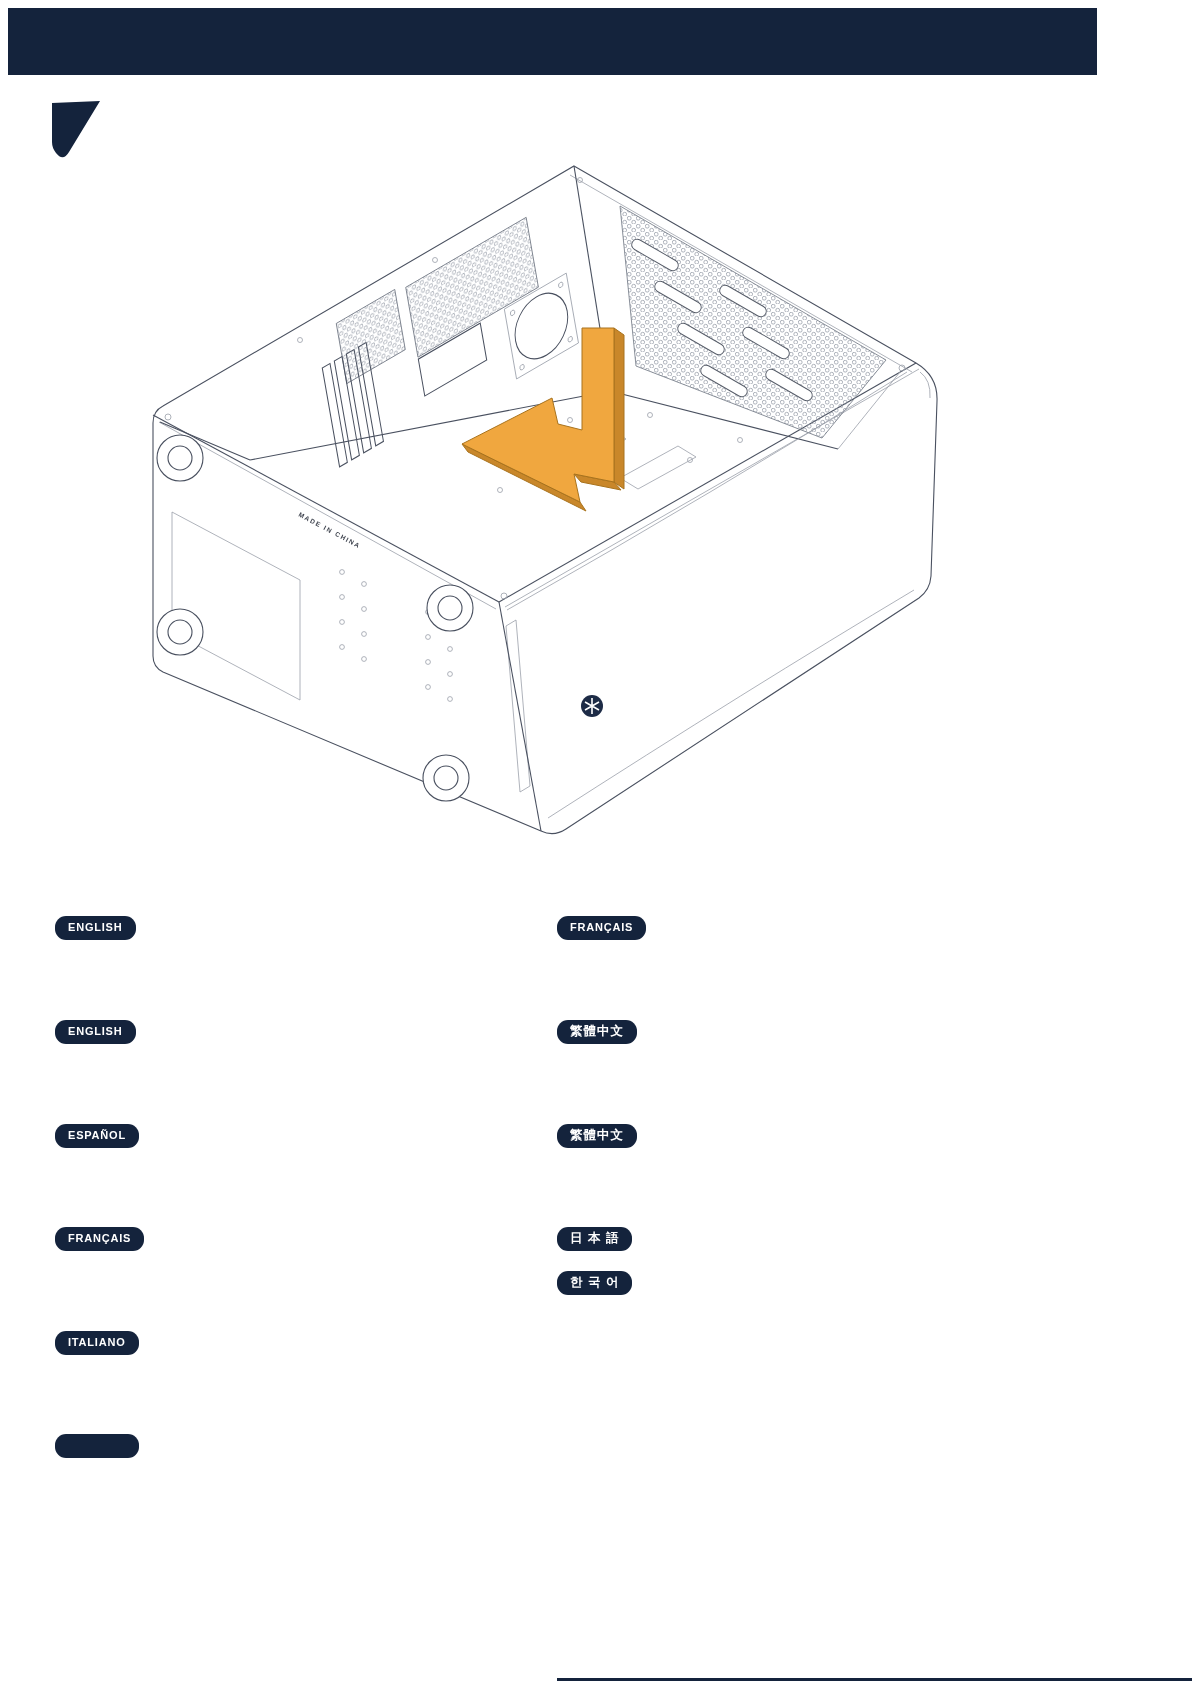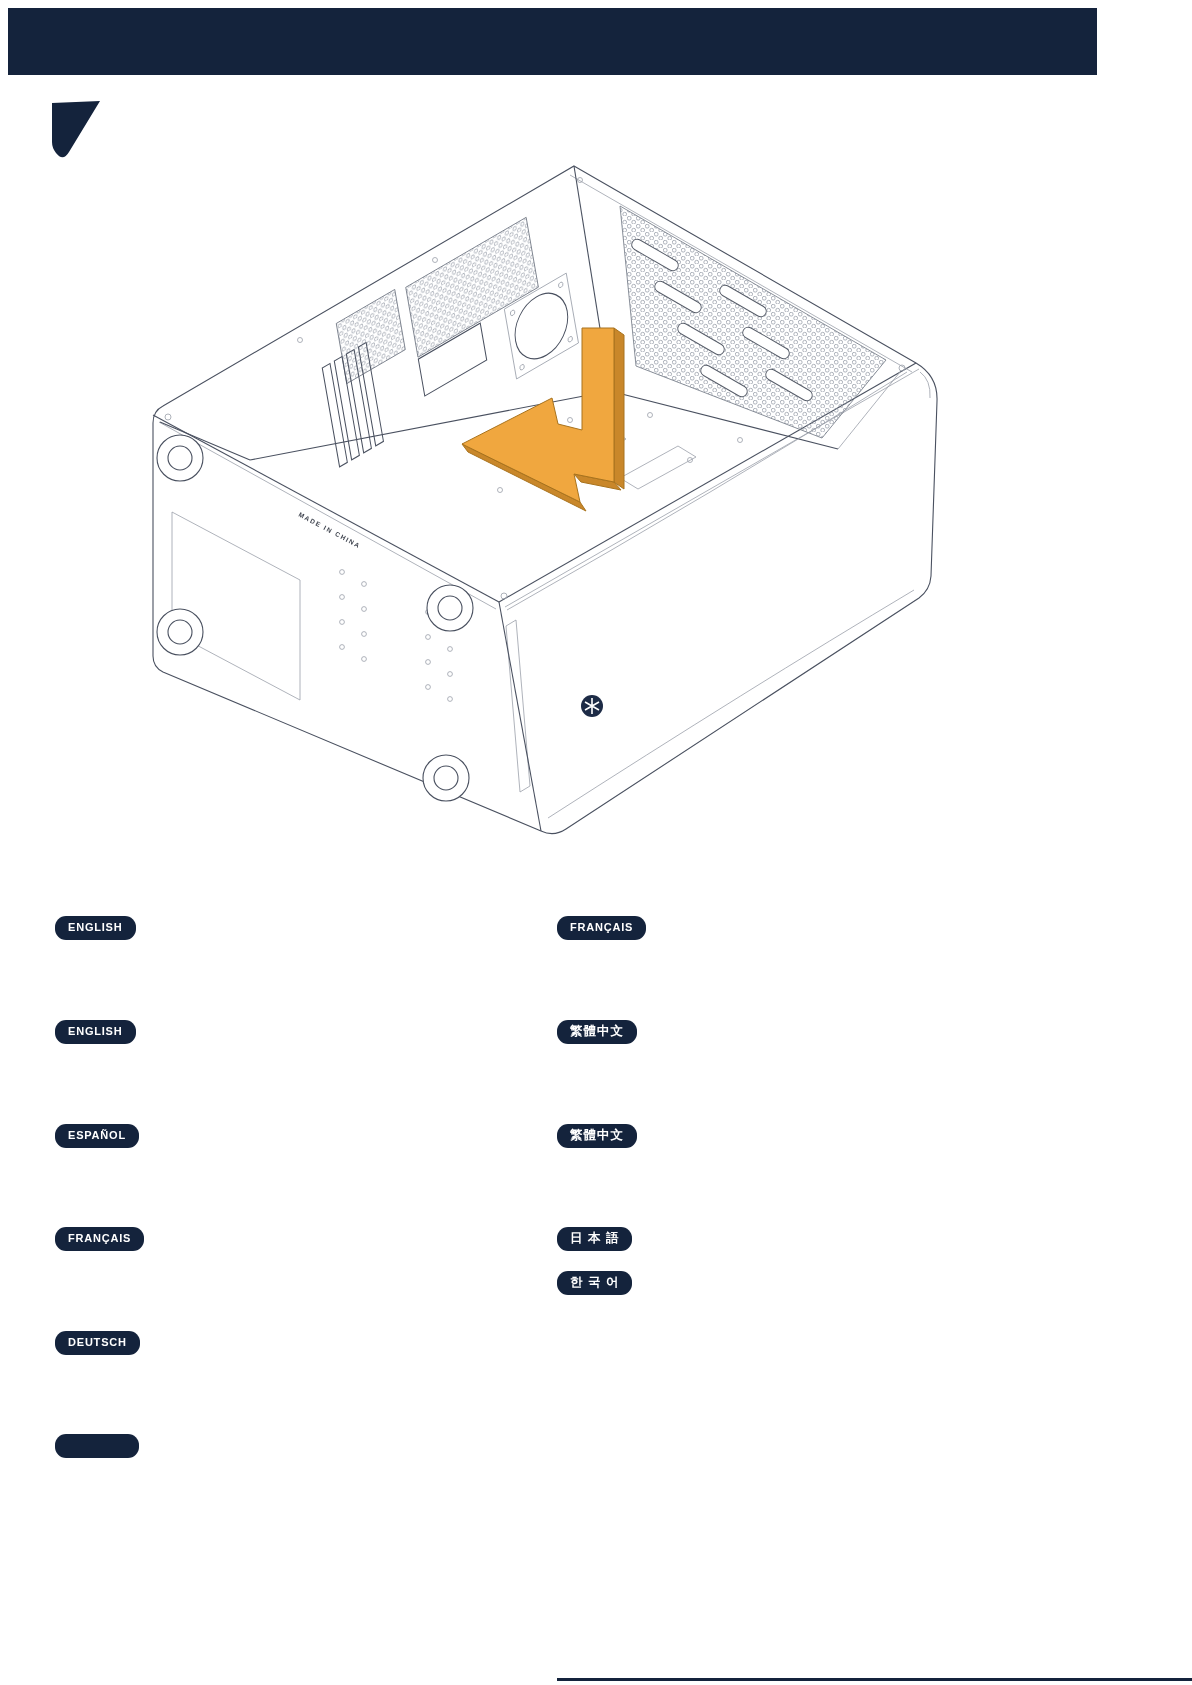--- a/index.html
+++ b/index.html
@@ -167,21 +167,21 @@
       <polygon fill="#C9872A" points="424,314 464,322 471,330 431,322"></polygon>
       <polygon fill="#C9872A" points="312,284 430,342 436,351 318,292"></polygon>
       <polygon fill="#F0A73F" points="432,168 464,168 464,322 424,314 430,342 312,284 402,238 408,264 432,270"></polygon>
     </g>
   </svg>
 
   <div class="pill" style="left:55px;top:916px">ENGLISH</div>
   <div class="pill" style="left:55px;top:1020px">ENGLISH</div>
   <div class="pill" style="left:55px;top:1124px">ESPAÑOL</div>
   <div class="pill" style="left:55px;top:1227px">FRANÇAIS</div>
-  <div class="pill" style="left:55px;top:1331px">DEUTSCH</div>
+  <div class="pill" style="left:55px;top:1331px">ITALIANO</div>
   <div class="pill blank" style="left:55px;top:1434px"></div>
 
   <div class="pill" style="left:557px;top:916px">FRANÇAIS</div>
   <div class="pill cjk" style="left:557px;top:1020px">繁體中文</div>
   <div class="pill cjk" style="left:557px;top:1124px">繁體中文</div>
   <div class="pill cjk" style="left:557px;top:1227px">日 本 語</div>
   <div class="pill cjk" style="left:557px;top:1271px">한 국 어</div>
 
   <div class="footer-rule"></div>
 

